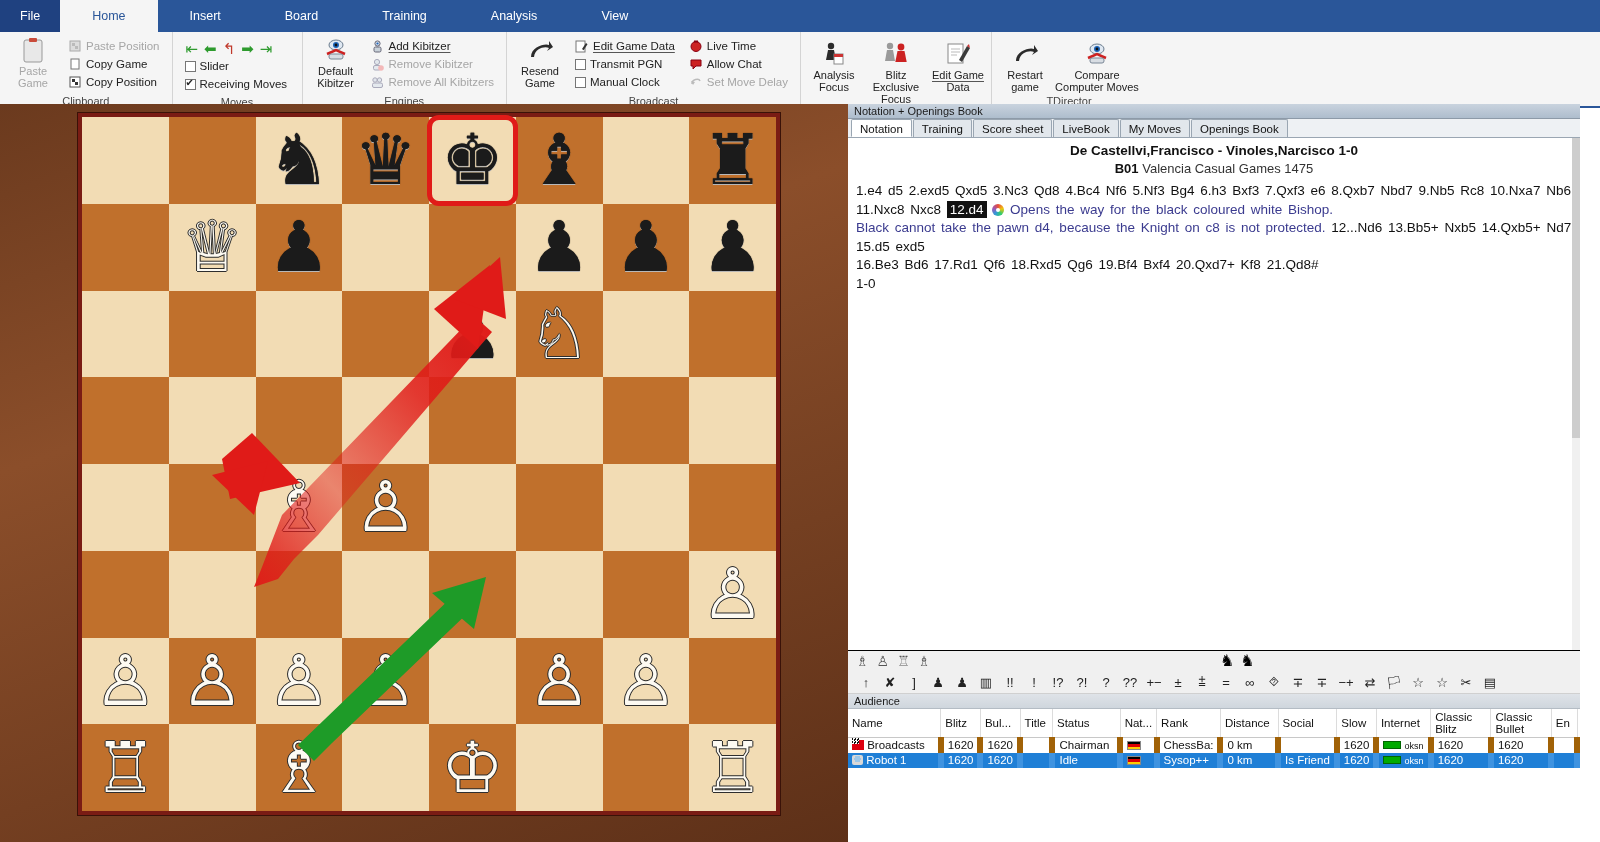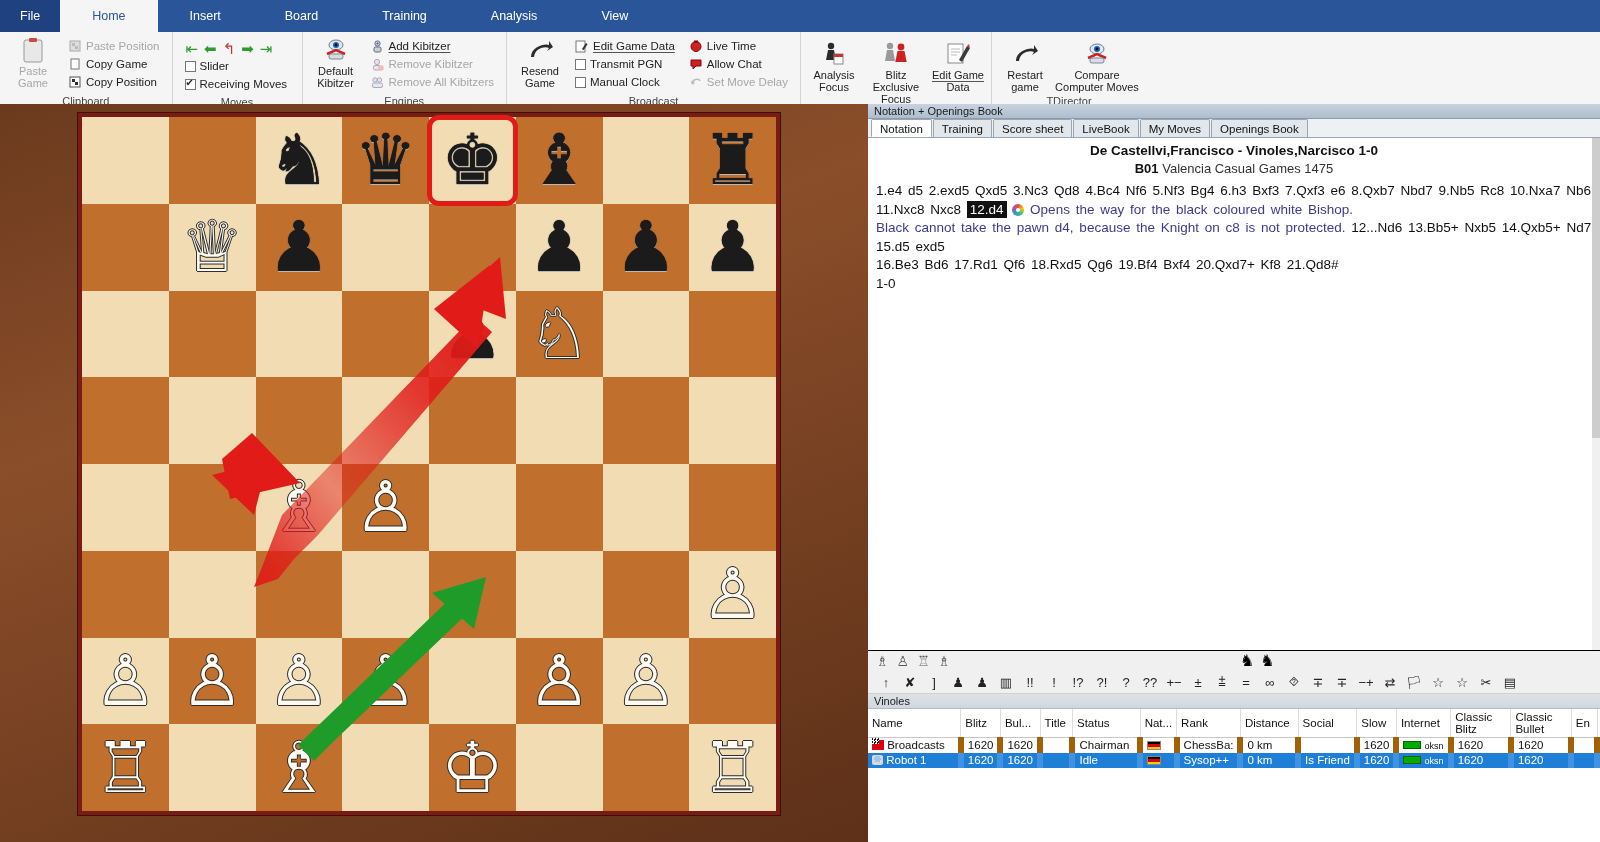--- a/index.html
+++ b/index.html
@@ -89,21 +89,21 @@
   }
   .pw { color: #fdfaf2; text-shadow: 0 0 1px #000, 0 1px 0 #333, 1px 0 0 #333, -1px 0 0 #333, 0 -1px 0 #333; }
   .pb { color: #1b1b1b; text-shadow: 0 0 1px #000, 0 1px 0 #ccc; }
   .hl-square {
     position: absolute; border: 5px solid #ee1111; border-radius: 12px;
     pointer-events: none;
   }
   .arrow-layer { position: absolute; inset: 0; pointer-events: none; }
 
   
-  .right { position: absolute; left: 868px; top: 0; width: 732px; height: 738px;
+  .right { position: absolute; left: 848px; top: 0; width: 732px; height: 738px;
     background: #ffffff; display: flex; flex-direction: column; }
 
   .panel-title {
     height: 15px; background: linear-gradient(#c9d3de,#aebdcd);
     font-size: 11px; color: #1a1a1a; padding-left: 6px; line-height: 15px;
     border-bottom: 1px solid #8d9aa8;
   }
   .tabstrip { height: 19px; display: flex; background: #eef1f4;
     border-bottom: 1px solid #9aa6b2; padding-left: 3px; }
   .ntab {
@@ -682,21 +682,21 @@
             <span class="sym">−+</span>
             <span class="sym">⇄</span>
             <span class="sym">🏳</span>
             <span class="sym">☆</span>
             <span class="sym">☆</span>
             <span class="sym">✂</span>
             <span class="sym">▤</span>
           </div>
       </div>
 
-      <div class="aud-title">Vinoles</div>
+      <div class="aud-title">Audience</div>
       <div style="flex:1; overflow:hidden; background:#fff;">
         <table class="aud-table">
           <thead>
               <tr id="aud-head">
                 <th style="width: 108px;">Name</th>
                 <th style="width: 36px;">Blitz</th>
                 <th style="width: 36px;">Bul...</th>
                 <th style="width: 36px;">Title</th>
                 <th style="width: 74px;">Status</th>
                 <th style="width: 32px;">Nat...</th>

